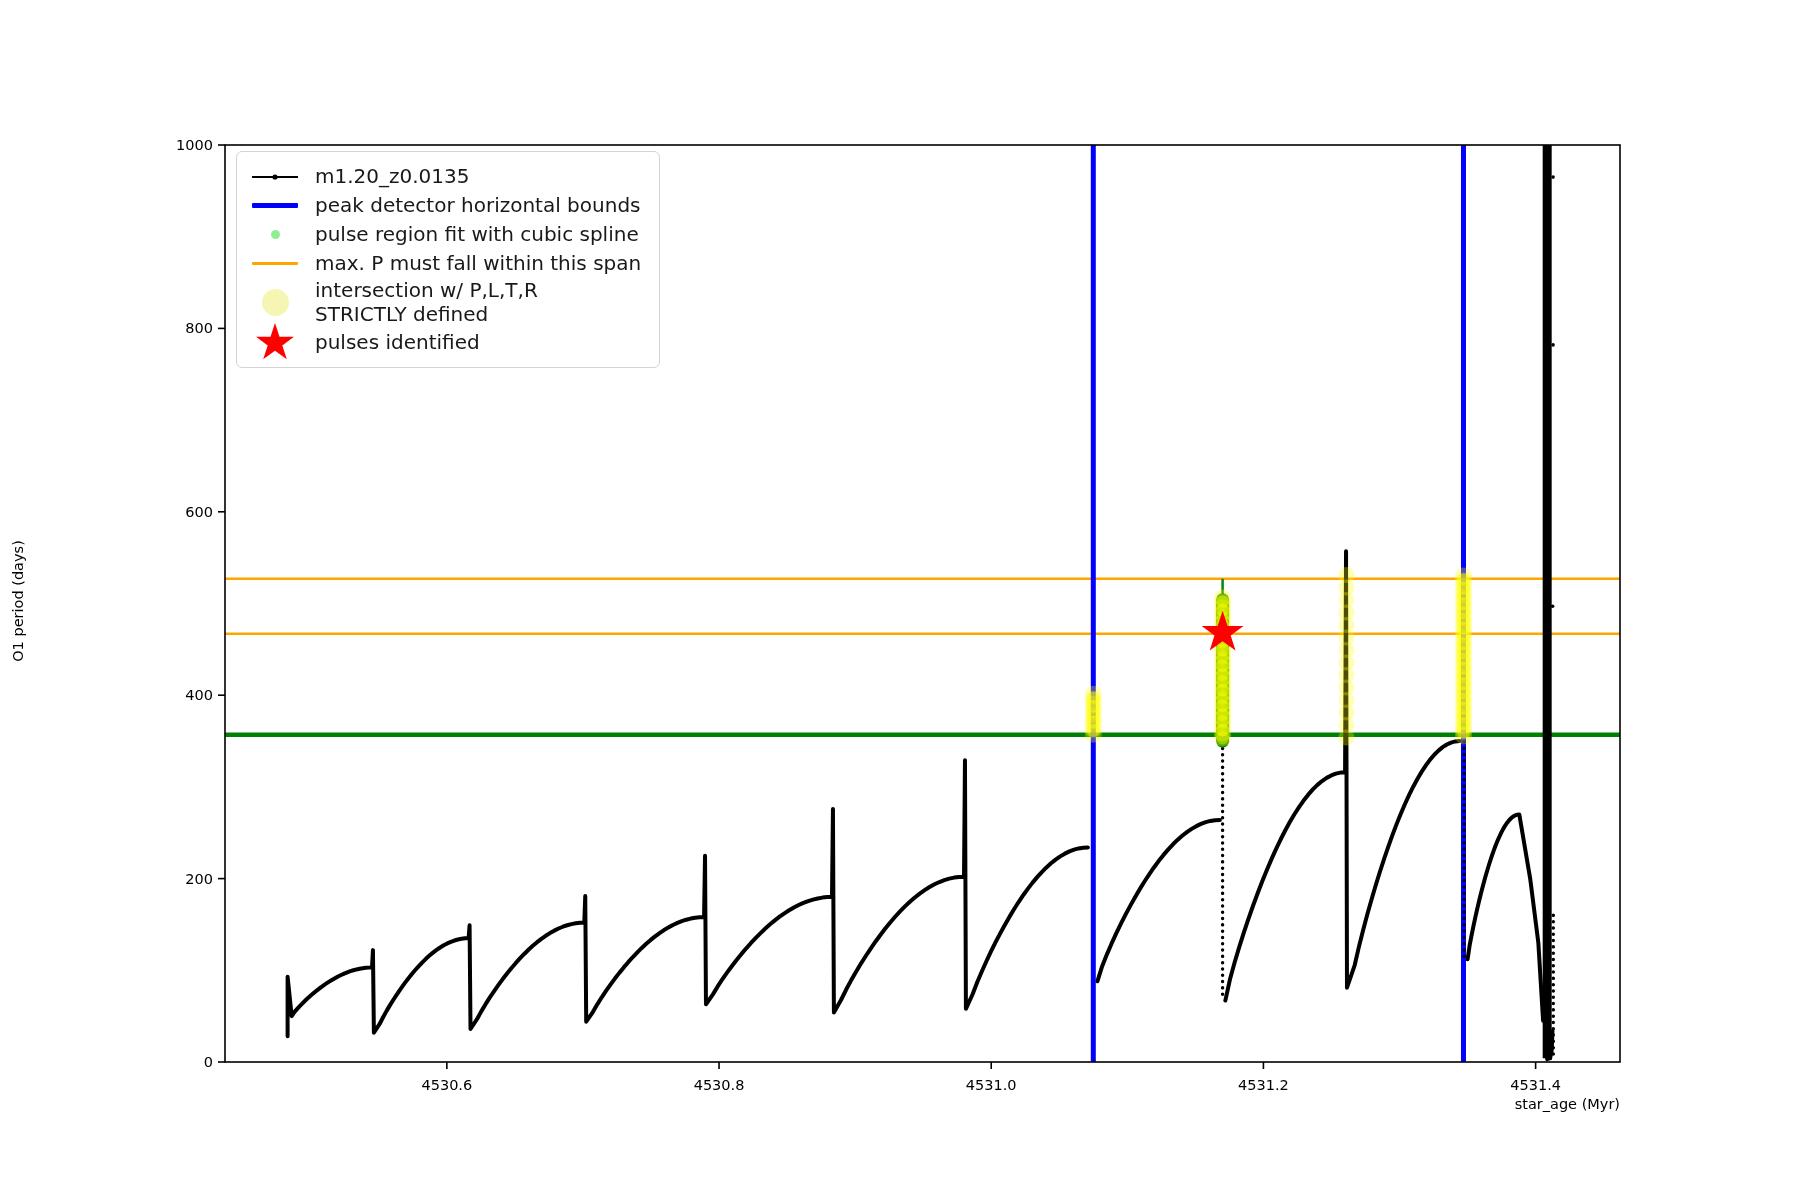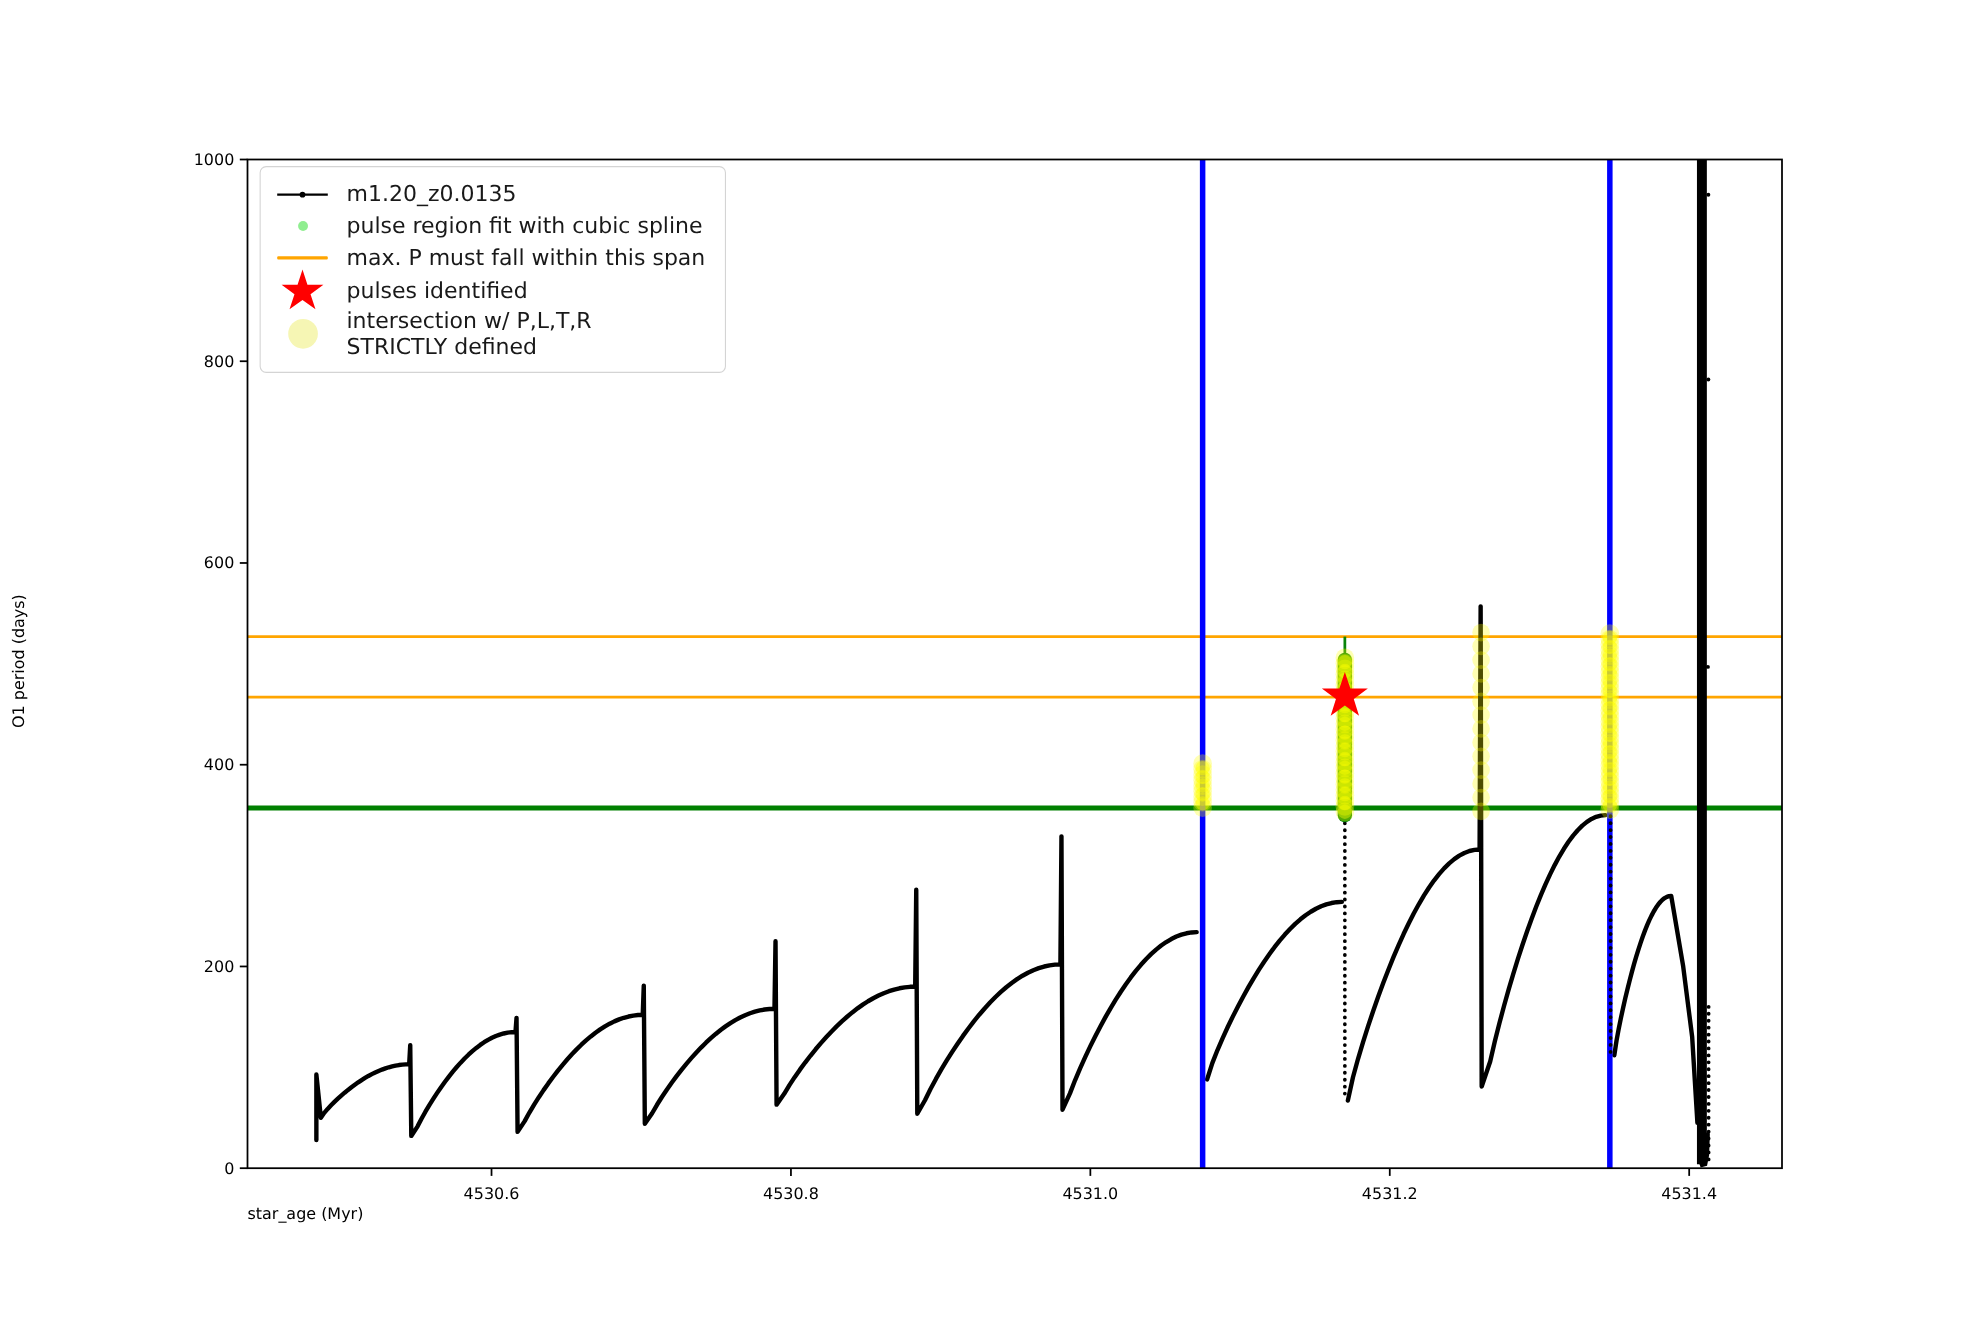--- a/index.html
+++ b/index.html
@@ -1,21 +1,21 @@
 <!DOCTYPE html>
 <html><head>
 <meta charset="utf-8">
 <style>
   html,body{margin:0;padding:0;background:#ffffff;}
   .page{position:relative;width:1800px;height:1200px;background:#ffffff;overflow:hidden;
         font-family:"DejaVu Sans","Liberation Sans",sans-serif;}
   svg#chart{position:absolute;left:0;top:0;}
   .axis-label{position:absolute;color:#000;font-size:14.5px;}
   #ylabel{left:-132px;top:593px;width:300px;text-align:center;transform:rotate(-90deg);}
-  #xlabel{left:225px;top:1096px;width:1395px;text-align:left;}
+  #xlabel{left:225px;top:1096px;width:1395px;text-align:right;}
   .legend{position:absolute;left:236px;top:151px;background:rgba(255,255,255,0.92);
           border:1.3px solid #d4d4d4;border-radius:6px;padding:10px 18px 10px 12px;}
   .legend-row{display:flex;align-items:center;min-height:29px;gap:14px;}
   .legend-swatch{width:52px;display:flex;align-items:center;justify-content:center;flex:0 0 52px;}
   .legend-label{font-size:20px;color:#191919;white-space:pre-line;line-height:1.22;}
   .sw-line{width:46px;border-radius:1px;}
   .sw-dot{border-radius:50%;}
 </style>
 </head>
 <body>
@@ -206,39 +206,45 @@
         <div class="legend-swatch">
           <svg width="48" height="12">
       <line x1="1" y1="6" x2="47" y2="6" stroke="#000000" stroke-width="2"></line>
       <circle cx="24" cy="6" r="2.6" fill="#000000"></circle>
           </svg>
         </div>
         <div class="legend-label">m1.20_z0.0135</div>
       </div>
       <div class="legend-row">
         <div class="legend-swatch">
+          <div class="sw-line" style="height: 5px; background: rgb(0, 0, 255);"></div>
+        </div>
+        <div class="legend-label">peak detector horizontal bounds</div>
+      </div>
+      <div class="legend-row">
+        <div class="legend-swatch">
           <div class="sw-dot" style="width: 9px; height: 9px; background: rgb(144, 238, 144);"></div>
         </div>
         <div class="legend-label">pulse region fit with cubic spline</div>
       </div>
       <div class="legend-row">
         <div class="legend-swatch">
           <div class="sw-line" style="height: 2.5px; background: rgb(255, 165, 0);"></div>
         </div>
         <div class="legend-label">max. P must fall within this span</div>
+      </div>
+      <div class="legend-row">
+        <div class="legend-swatch">
+          <div class="sw-dot" style="width: 27px; height: 27px; background: rgb(246, 246, 180);"></div>
+        </div>
+        <div class="legend-label">intersection w/ P,L,T,R
+STRICTLY defined</div>
       </div>
       <div class="legend-row">
         <div class="legend-swatch">
           <svg width="44" height="42" style="margin:-6px 0">
       <polygon points="22.0,2.0 26.5,15.8 41.0,15.8 29.3,24.4 33.8,38.2 22.0,29.7 10.2,38.2 14.7,24.4 3.0,15.8 17.5,15.8" fill="#ff0000"></polygon>
           </svg>
         </div>
         <div class="legend-label">pulses identified</div>
-      </div>
-      <div class="legend-row">
-        <div class="legend-swatch">
-          <div class="sw-dot" style="width: 27px; height: 27px; background: rgb(246, 246, 180);"></div>
-        </div>
-        <div class="legend-label">intersection w/ P,L,T,R
-STRICTLY defined</div>
       </div>
     </div>
 </div>
 
 </body></html>

